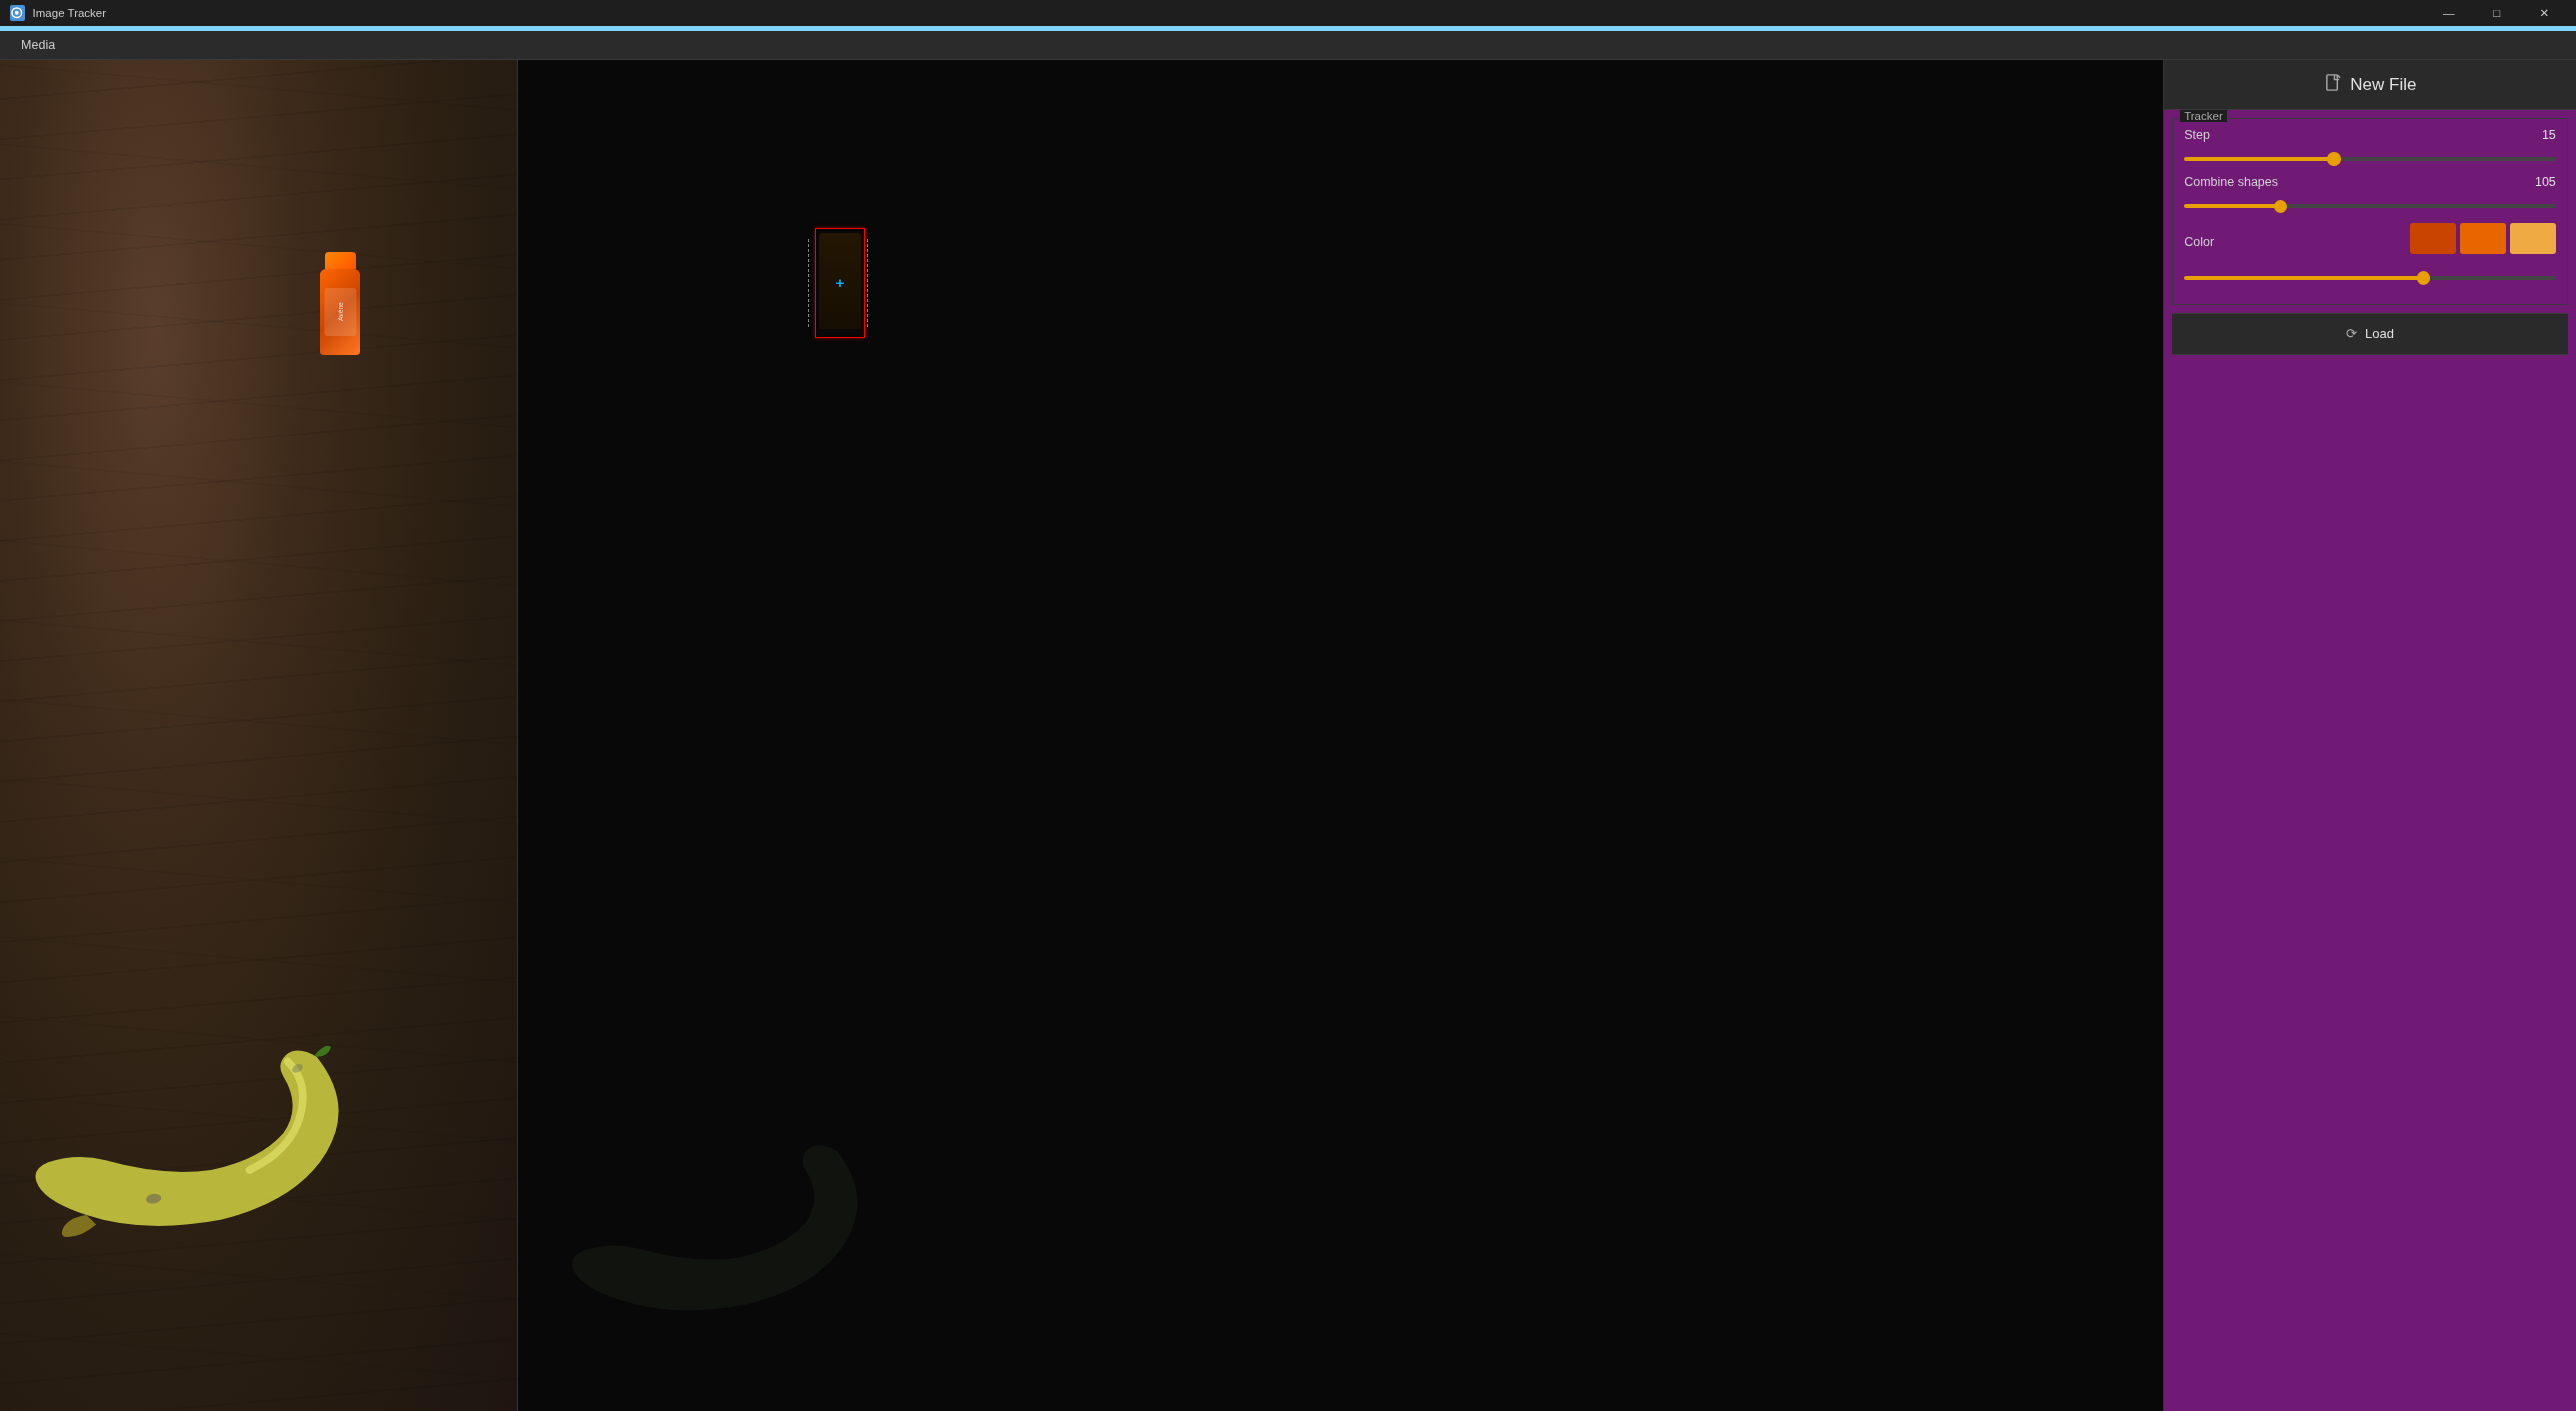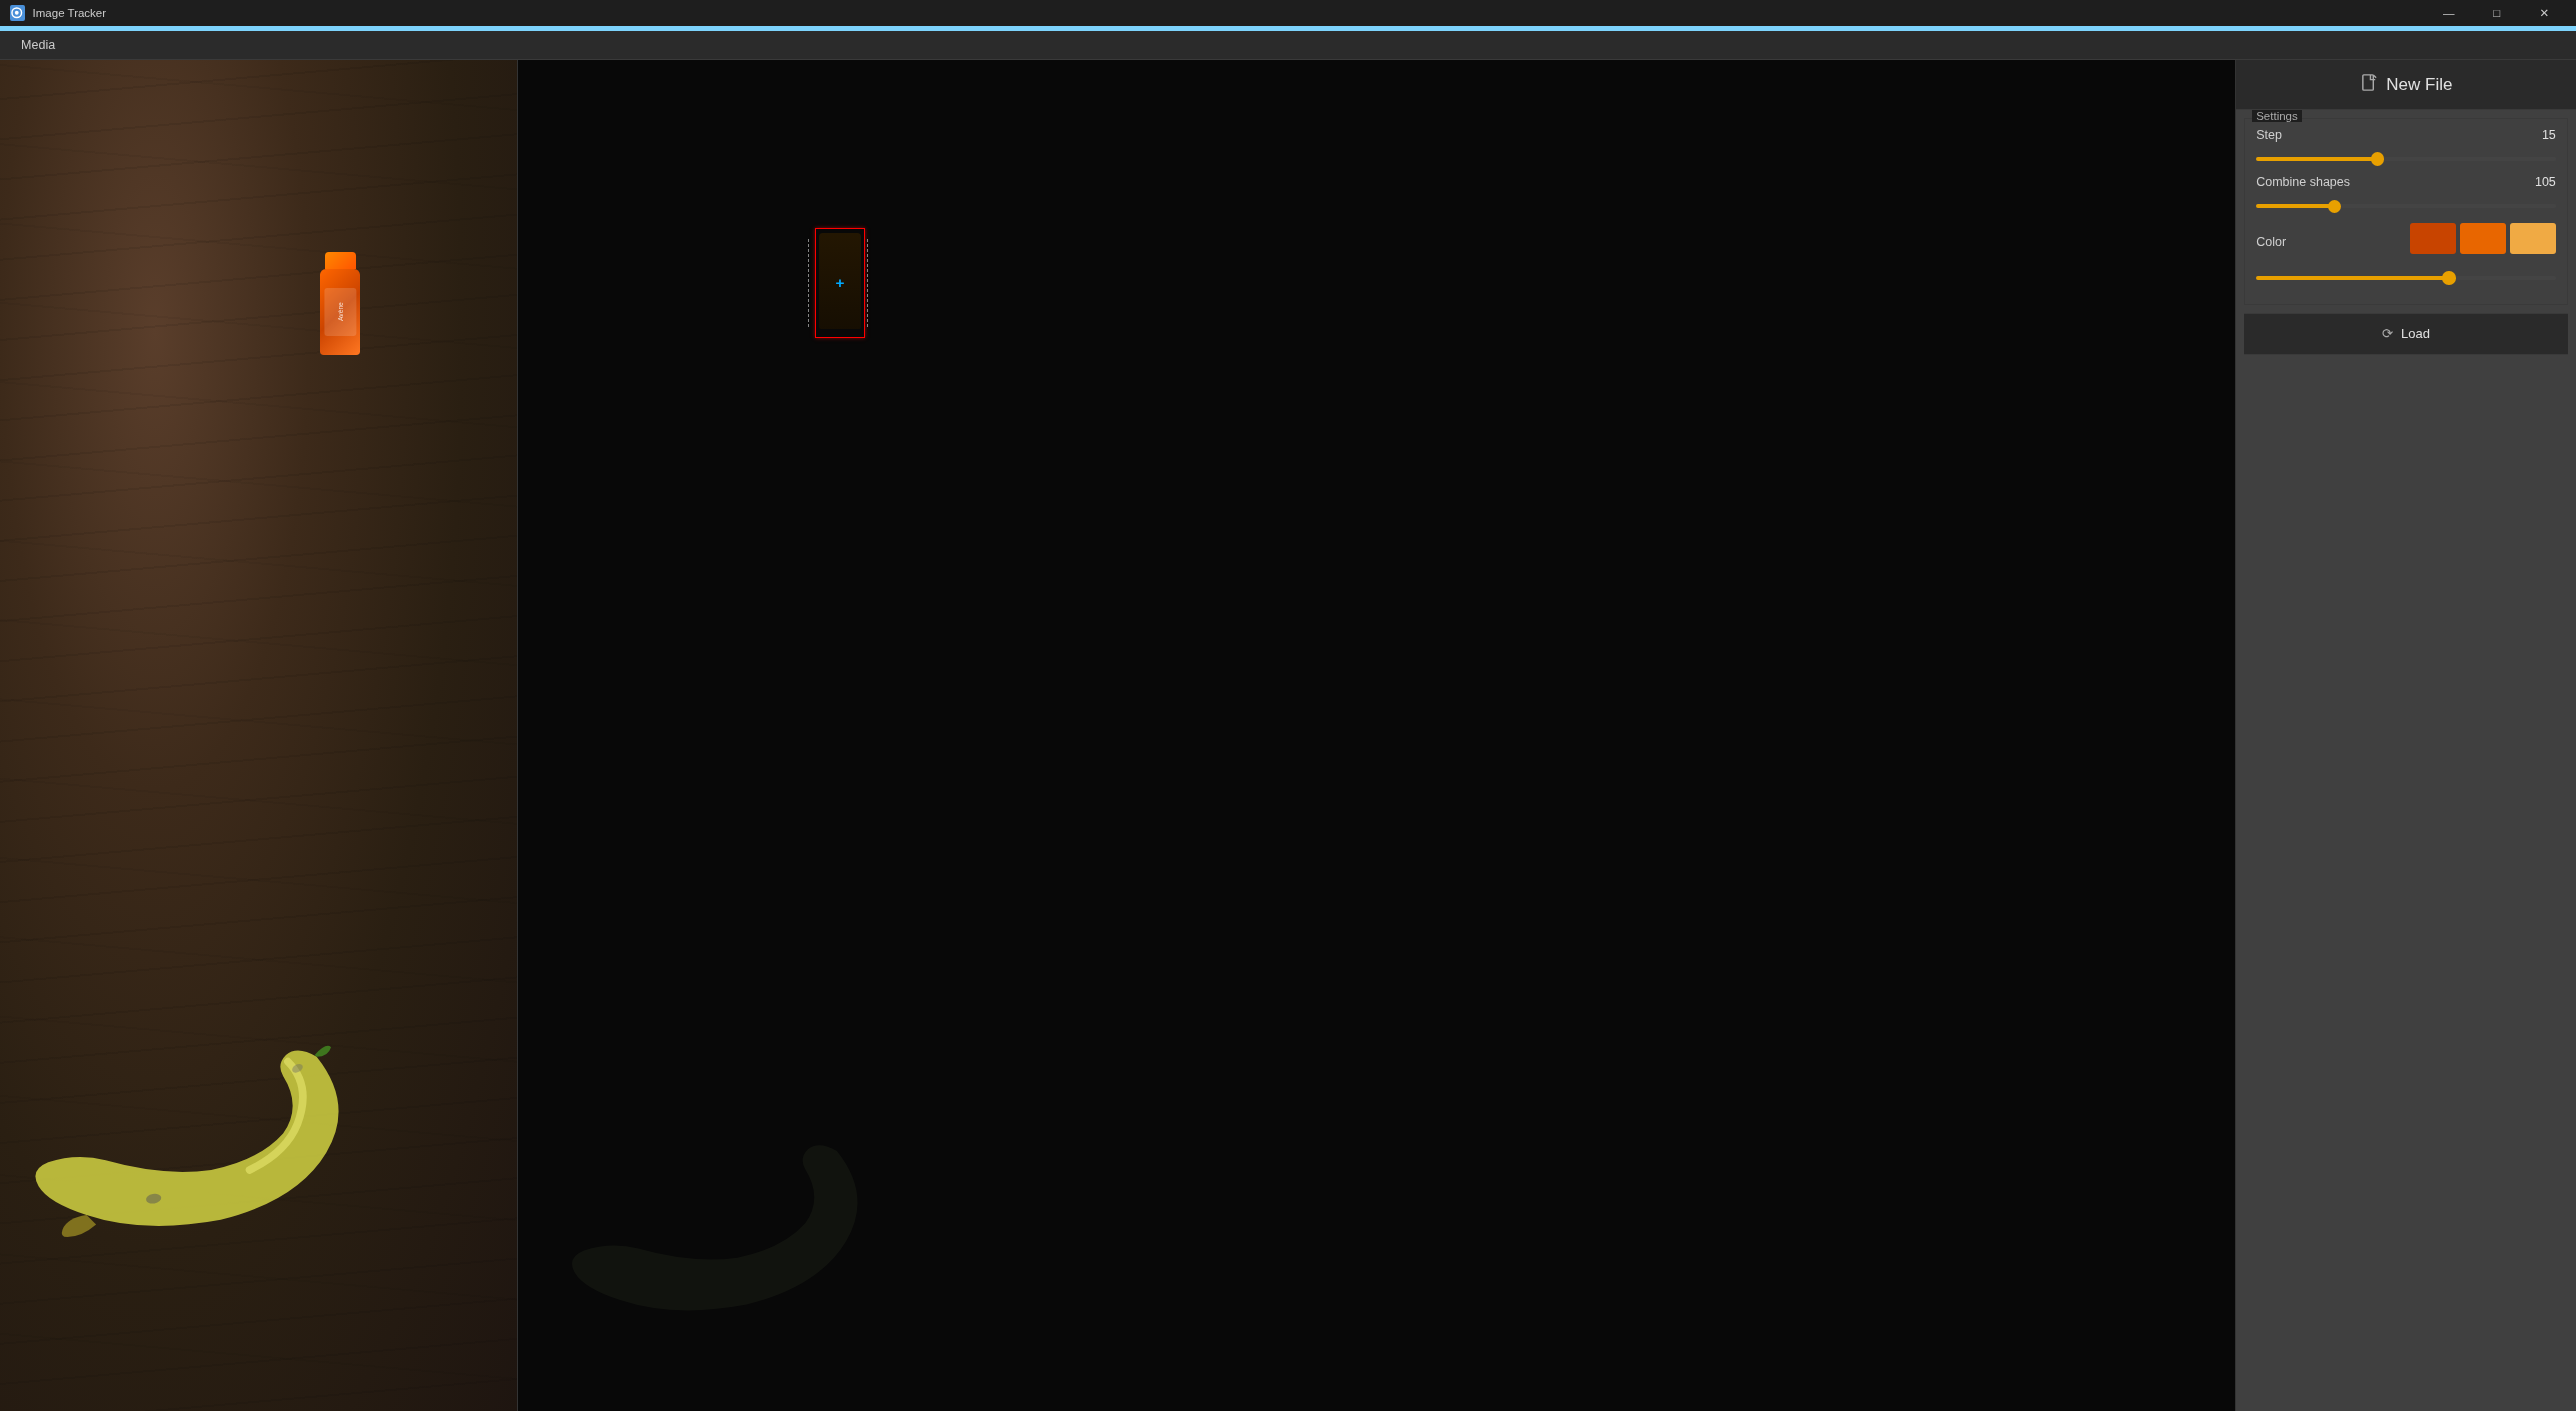--- a/index.html
+++ b/index.html
@@ -253,23 +253,23 @@
       left: 301px;
       width: 42px;
       height: 96px;
       background: linear-gradient(180deg, #2a1a00, #1a1000);
       border-radius: 3.8px 3.8px 1.9px 1.9px;
       opacity: 0.8;
     }
 
     
     .control-panel {
-      width: 340px;
+      width: 412px;
       height: 100%;
-      background: #404040;
+      background: #701a75;
       display: flex;
       flex-direction: column;
       overflow-y: auto;
     }
 
     
     .new-file-bar {
       background: #2a2a2a;
       height: 50px;
       display: flex;
@@ -524,21 +524,21 @@
         <svg width="19" height="19" viewBox="0 0 20 20" fill="none">
           <rect x="3" y="2" width="11" height="16" rx="1" stroke="#aaa" stroke-width="1.5" fill="none"></rect>
           <path d="M11 2 L11 7 L16 7" stroke="#aaa" stroke-width="1.5" fill="none"></path>
           <path d="M14 2 L17 5" stroke="#aaa" stroke-width="1.5"></path>
         </svg>
       </span>
       <span class="new-file-label">New File</span>
     </div>
 
     <div class="settings-section">
-      <span class="section-label">Settings</span>
+      <span class="section-label">Tracker</span>
 
       <div class="control-row">
         <span class="control-label">Step</span>
         <span class="control-value">15</span>
       </div>
       <div class="slider-container">
         <input type="range" class="step-slider" min="0" max="100" value="40" style="">
       </div>
 
       <div class="control-row">

